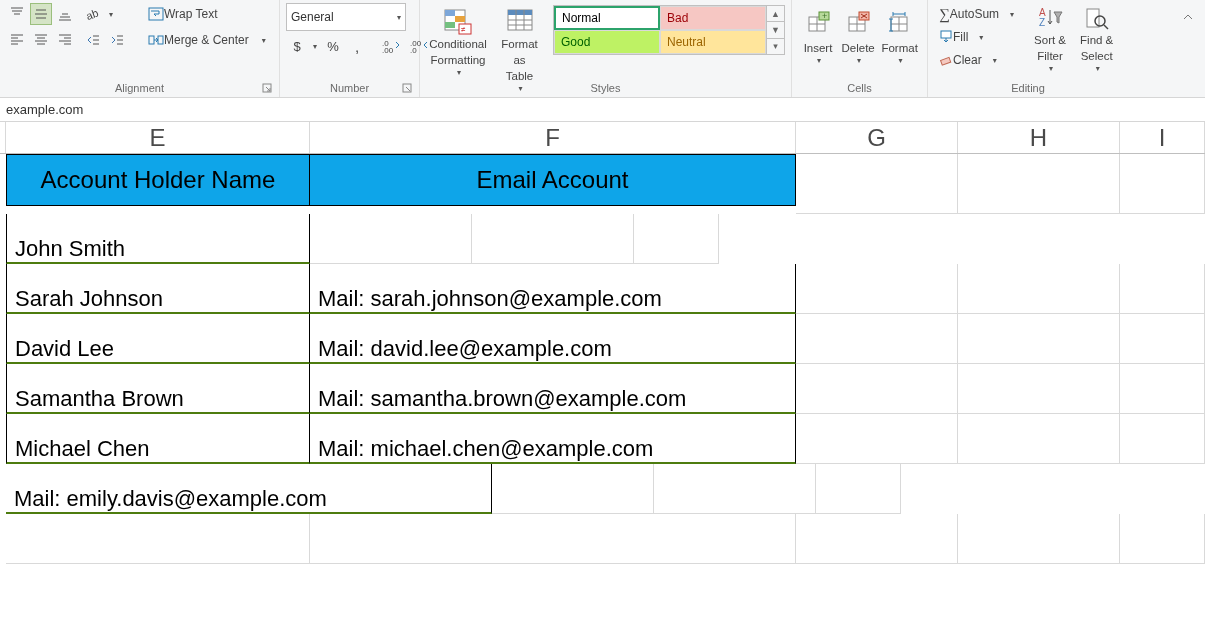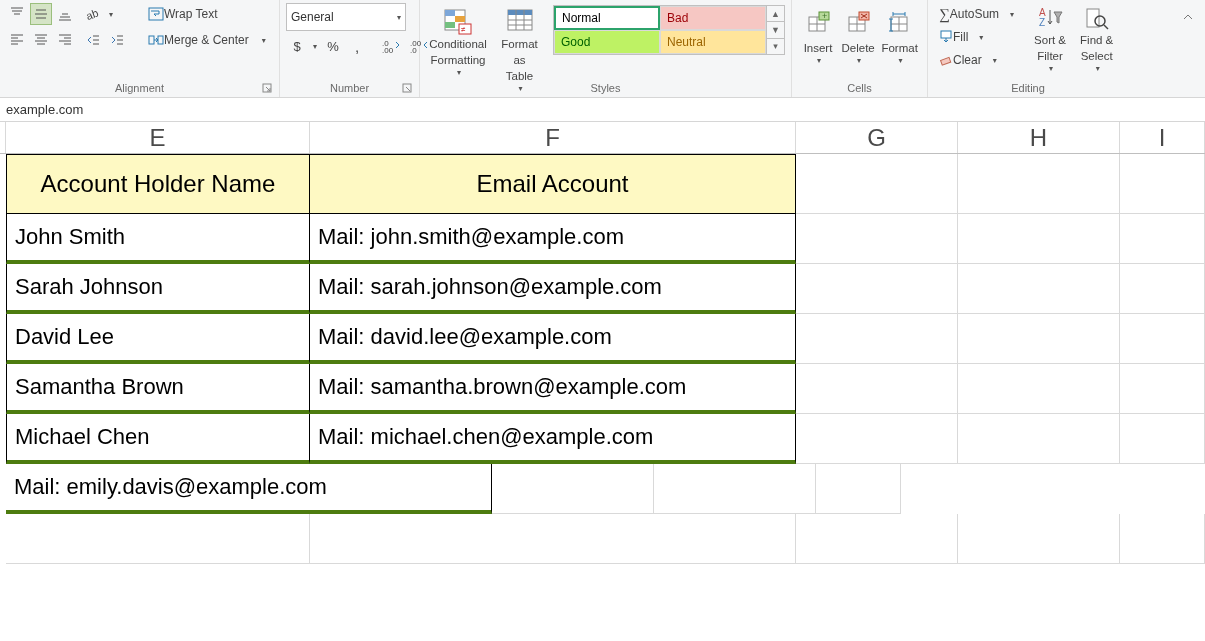--- a/index.html
+++ b/index.html
@@ -147,32 +147,33 @@
     border-right:1px solid #d9d9d9;
     border-bottom:1px solid #d9d9d9;
     display:flex;
     align-items:center;
     padding:0 8px;
     font-size:22px;
     color:#000;
     background:#fff;
   }
   .cell.thead {
-    background:#fef9c3;
+    background:#0ea5e9;
     color:#000;
     font-size:24px;
     justify-content:center;
     border-right:1px solid #000;
     border-bottom:1px solid #000;
     border-top:1px solid #000;
-    height:60px;
+    height:52px;
   }
   .cell.tb {
     border-right:1px solid #000;
-    border-bottom:4px solid #4d7c0f;
+    border-bottom:2px solid #4d7c0f;
+    align-items:flex-end;
   }
   .cell.first-tb { border-left:1px solid #000; }
   .gridcell {
     border-right:1px solid #d9d9d9;
     border-bottom:1px solid #d9d9d9;
     background:#fff;
   }
   
   .cw-lead { width:6px; }
   .cw-E { width:304px; }
@@ -567,23 +568,20 @@
     <div class="gridcell cw-G"></div>
     <div class="gridcell cw-H"></div>
     <div class="gridcell cw-I"></div>
   </div>
 
   <div class="datarow">
     <div class="cw-lead"></div>
     <div class="cell tb cw-E first-tb">
         <span>John Smith</span>
       </div>
-    <div class="cell tb cw-F">
-        <span>Mail: john.smith@example.com</span>
-      </div>
     <div class="gridcell cw-G"></div>
     <div class="gridcell cw-H"></div>
     <div class="gridcell cw-I"></div>
   </div>
   <div class="datarow">
     <div class="cw-lead"></div>
     <div class="cell tb cw-E first-tb">
         <span>Sarah Johnson</span>
       </div>
     <div class="cell tb cw-F">

